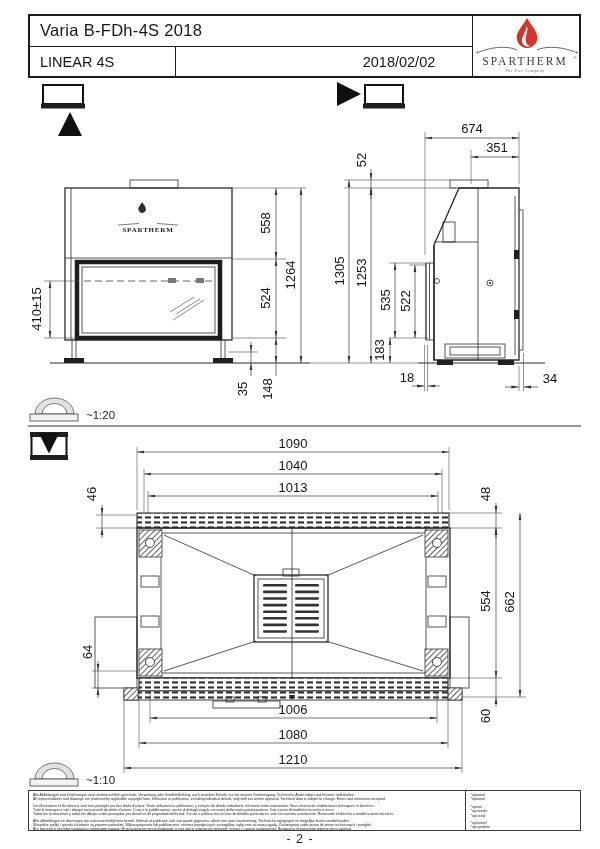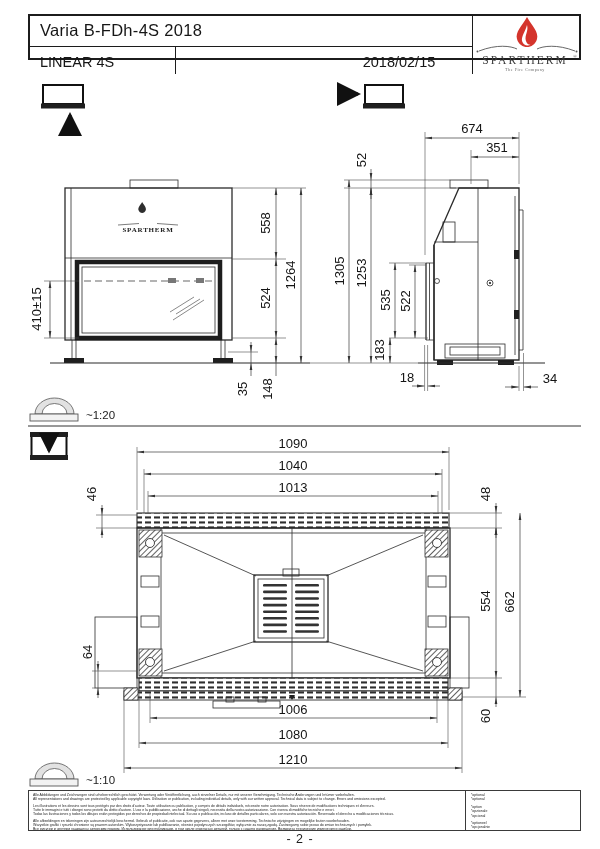--- a/index.html
+++ b/index.html
@@ -1,21 +1,21 @@
 <!DOCTYPE html>
 <html><head>
 <meta charset="utf-8">
 <style>
   html,body{margin:0;padding:0;background:#fff;}
   .page{position:relative;width:600px;height:849px;background:#fff;
         font-family:"Liberation Sans",sans-serif;overflow:hidden;}
   svg.sheet{position:absolute;left:0;top:0;}
 
   
-  .header{position:absolute;left:28px;top:14px;width:553px;height:46px;
+  .header{position:absolute;left:28px;top:14px;width:553px;height:64px;
           border:2px solid #1c1c1c;box-sizing:border-box;display:grid;
           grid-template-columns:146px 150px 146px 1fr;grid-template-rows:31px 1fr;
           background:#fff;}
   .h-title{grid-column:1/4;grid-row:1;border-bottom:1.5px solid #1c1c1c;
            font-size:16.5px;color:#161616;padding:5px 0 0 10px;letter-spacing:.3px;}
   .h-model{grid-column:1;grid-row:2;border-right:1.5px solid #1c1c1c;
            font-size:14.5px;color:#161616;padding:7px 0 4px 10px;}
   .h-code{grid-column:2;grid-row:2;border-right:1.5px solid #1c1c1c;
           font-size:14.5px;color:#161616;text-align:center;padding-top:7px;}
   .h-date{grid-column:3;grid-row:2;font-size:14.5px;color:#161616;
@@ -365,21 +365,21 @@
       <path d="M35,779 A19.5,16 0 0 1 74,779 Z" fill="#e2e2e2" stroke="#555" stroke-width="0.8"></path>
       <path d="M42,779 A12.5,10.5 0 0 1 67,779 Z" fill="#fff" stroke="#555" stroke-width="0.8"></path>
       <rect x="30" y="779" width="48" height="7" fill="#f2f2f2" stroke="#555" stroke-width="0.9"></rect>
       <text class="sc" x="86" y="784">~1:10</text>
     </g>
   </svg>
 
   <div class="header">
     <div class="h-title">Varia B-FDh-4S 2018</div>
     <div class="h-model">LINEAR 4S</div>
-    <div class="h-date">2018/02/15</div>
+    <div class="h-date">2018/02/02</div>
     <div class="h-logo">
       <svg width="108" height="62" viewBox="0 0 108 62">
         <path d="M13,0 C8,9 1,15 3,22 C4.5,27.5 9,30 13,30 C17,30 21.5,27.5 23,22 C25,15 18,9 13,0 Z" transform="translate(41,3)" fill="#d4342c"></path>
         <path d="M13,8 C14.8,14 10.5,18 11.8,23.5 C12.5,26.5 14.5,28 16.5,27.8 C13.5,29.6 9.5,28.4 8.2,24.6 C6.8,20 11.3,14.5 13,8 Z" transform="translate(41,3)" fill="#fff"></path>
         <path d="M6,37 C24,30 38,32 44,35" fill="none" stroke="#555" stroke-width="0.9"></path>
         <path d="M64,35 C70,32 84,30 102,37" fill="none" stroke="#555" stroke-width="0.9"></path>
         <circle cx="4.5" cy="37.5" r="1" fill="#555"></circle>
         <circle cx="103.5" cy="37.5" r="1" fill="#555"></circle>
         <text x="52" y="50" text-anchor="middle" font-family="Liberation Serif,serif" font-size="11.5" letter-spacing="2" fill="#3d3d3d">SPARTHERM</text>
         <text x="100" y="44" font-family="Liberation Serif,serif" font-size="5" fill="#3d3d3d">®</text>

